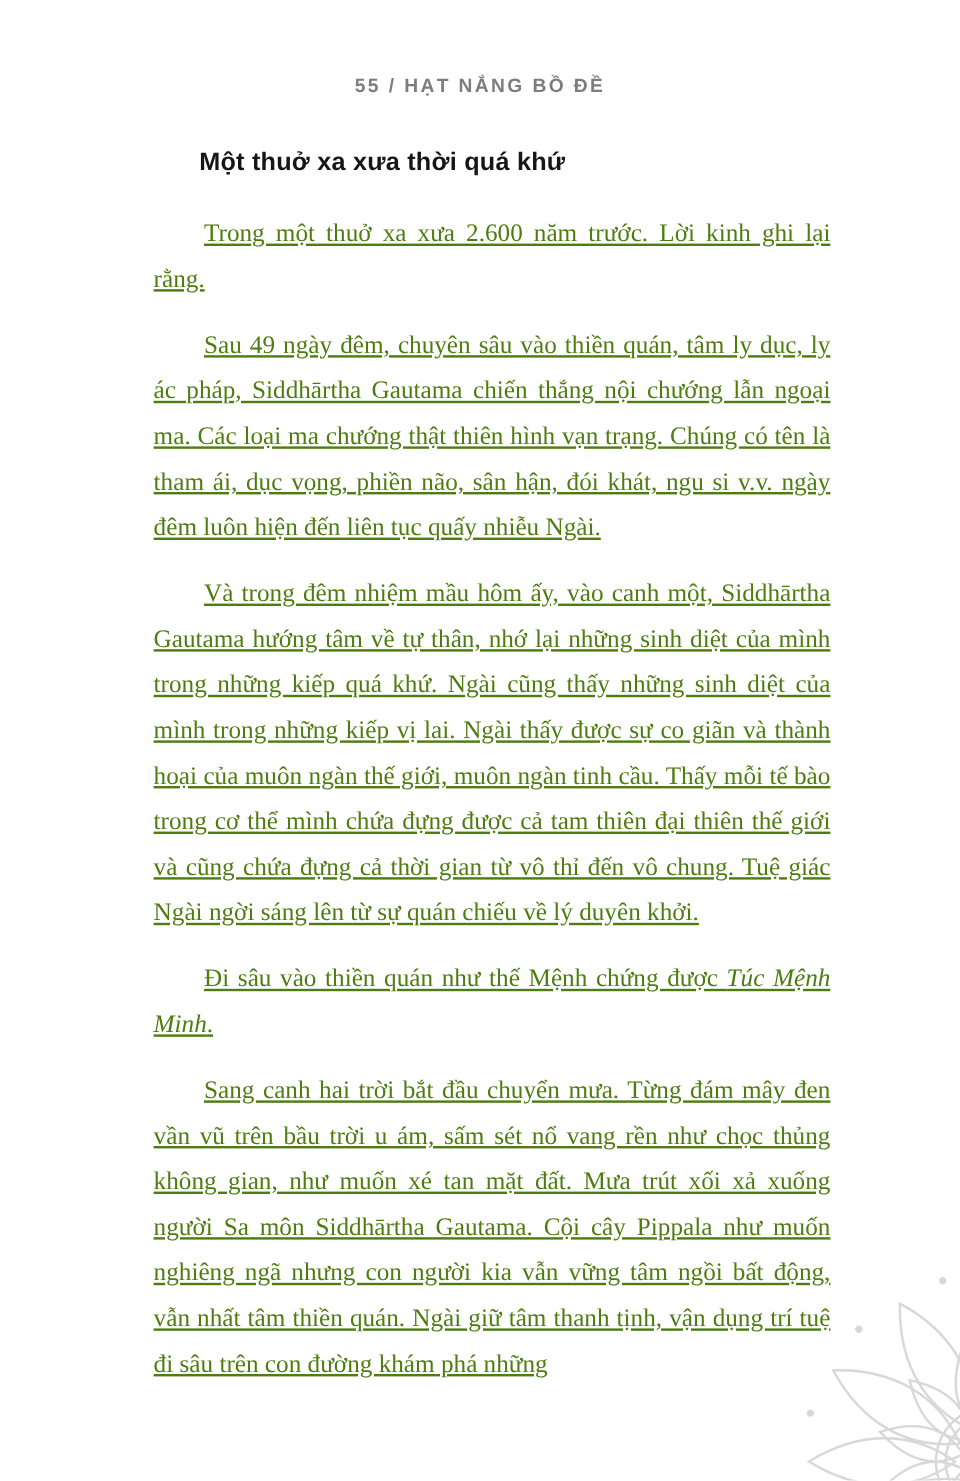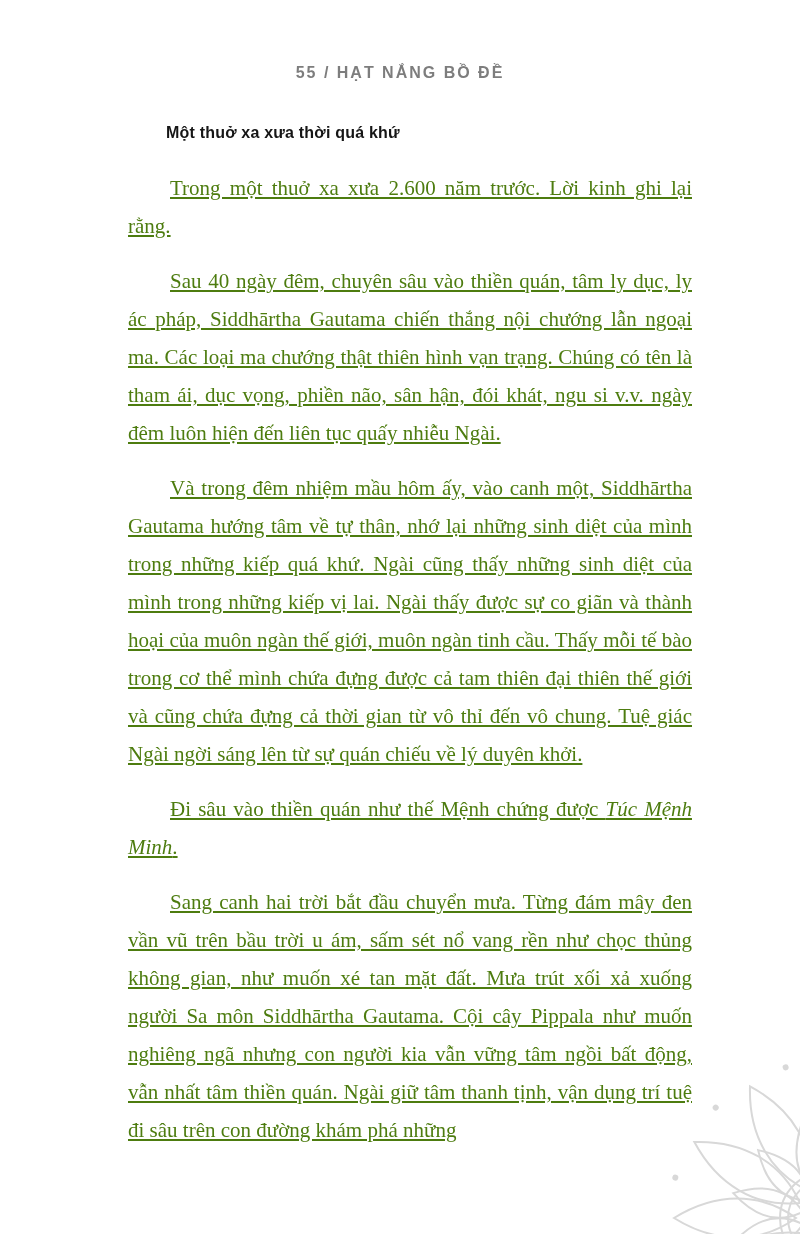--- a/index.html
+++ b/index.html
@@ -20,21 +20,21 @@
     letter-spacing:2px;
     color:#7d7d7d;
   }
   .content {
     position:absolute;
     top:124px; left:128px;
     width:564px;
   }
   .chapter-title {
     font-family:"Liberation Sans", sans-serif;
-    font-size:16px;
+    font-size:21px;
     font-weight:700;
     color:#161616;
     margin:0 0 27px 38px;
     letter-spacing:0.2px;
   }
   .para {
     font-size:21px;
     line-height:38px;
     text-align:justify;
     text-indent:42px;
@@ -55,21 +55,21 @@
 <div class="page">
 
   <div class="running-header">55 / HẠT NẮNG BỒ ĐỀ</div>
 
   <div class="content">
 
     <h1 class="chapter-title">Một thuở xa xưa thời quá khứ</h1>
 
     <p class="para"><span>Trong một thuở xa xưa 2.600 năm trước. Lời kinh ghi lại rằng.</span></p>
 
-    <p class="para"><span>Sau 40 ngày đêm, chuyên sâu vào thiền quán, tâm ly dục, ly ác pháp, Siddhārtha Gautama chiến thắng nội chướng lẫn ngoại ma. Các loại ma chướng thật thiên hình vạn trạng. Chúng có tên là tham ái, dục vọng, phiền não, sân hận, đói khát, ngu si v.v. ngày đêm luôn hiện đến liên tục quấy nhiễu Ngài.</span></p>
+    <p class="para"><span>Sau 49 ngày đêm, chuyên sâu vào thiền quán, tâm ly dục, ly ác pháp, Siddhārtha Gautama chiến thắng nội chướng lẫn ngoại ma. Các loại ma chướng thật thiên hình vạn trạng. Chúng có tên là tham ái, dục vọng, phiền não, sân hận, đói khát, ngu si v.v. ngày đêm luôn hiện đến liên tục quấy nhiễu Ngài.</span></p>
 
     <p class="para"><span>Và trong đêm nhiệm mầu hôm ấy, vào canh một, Siddhārtha Gautama hướng tâm về tự thân, nhớ lại những sinh diệt của mình trong những kiếp quá khứ. Ngài cũng thấy những sinh diệt của mình trong những kiếp vị lai. Ngài thấy được sự co giãn và thành hoại của muôn ngàn thế giới, muôn ngàn tinh cầu. Thấy mỗi tế bào trong cơ thể mình chứa đựng được cả tam thiên đại thiên thế giới và cũng chứa đựng cả thời gian từ vô thỉ đến vô chung. Tuệ giác Ngài ngời sáng lên từ sự quán chiếu về lý duyên khởi.</span></p>
 
     <p class="para"><span>Đi sâu vào thiền quán như thế Mệnh chứng được </span><em>Túc Mệnh Minh</em><span>.</span></p>
 
     <p class="para"><span>Sang canh hai trời bắt đầu chuyển mưa. Từng đám mây đen vần vũ trên bầu trời u ám, sấm sét nổ vang rền như chọc thủng không gian, như muốn xé tan mặt đất. Mưa trút xối xả xuống người Sa môn Siddhārtha Gautama. Cội cây Pippala như muốn nghiêng ngã nhưng con người kia vẫn vững tâm ngồi bất động, vẫn nhất tâm thiền quán. Ngài giữ tâm thanh tịnh, vận dụng trí tuệ đi sâu trên con đường khám phá những</span></p>
 
   </div>
 
   <svg class="ornament" width="340" height="340" viewBox="0 0 340 340" aria-hidden="true">

